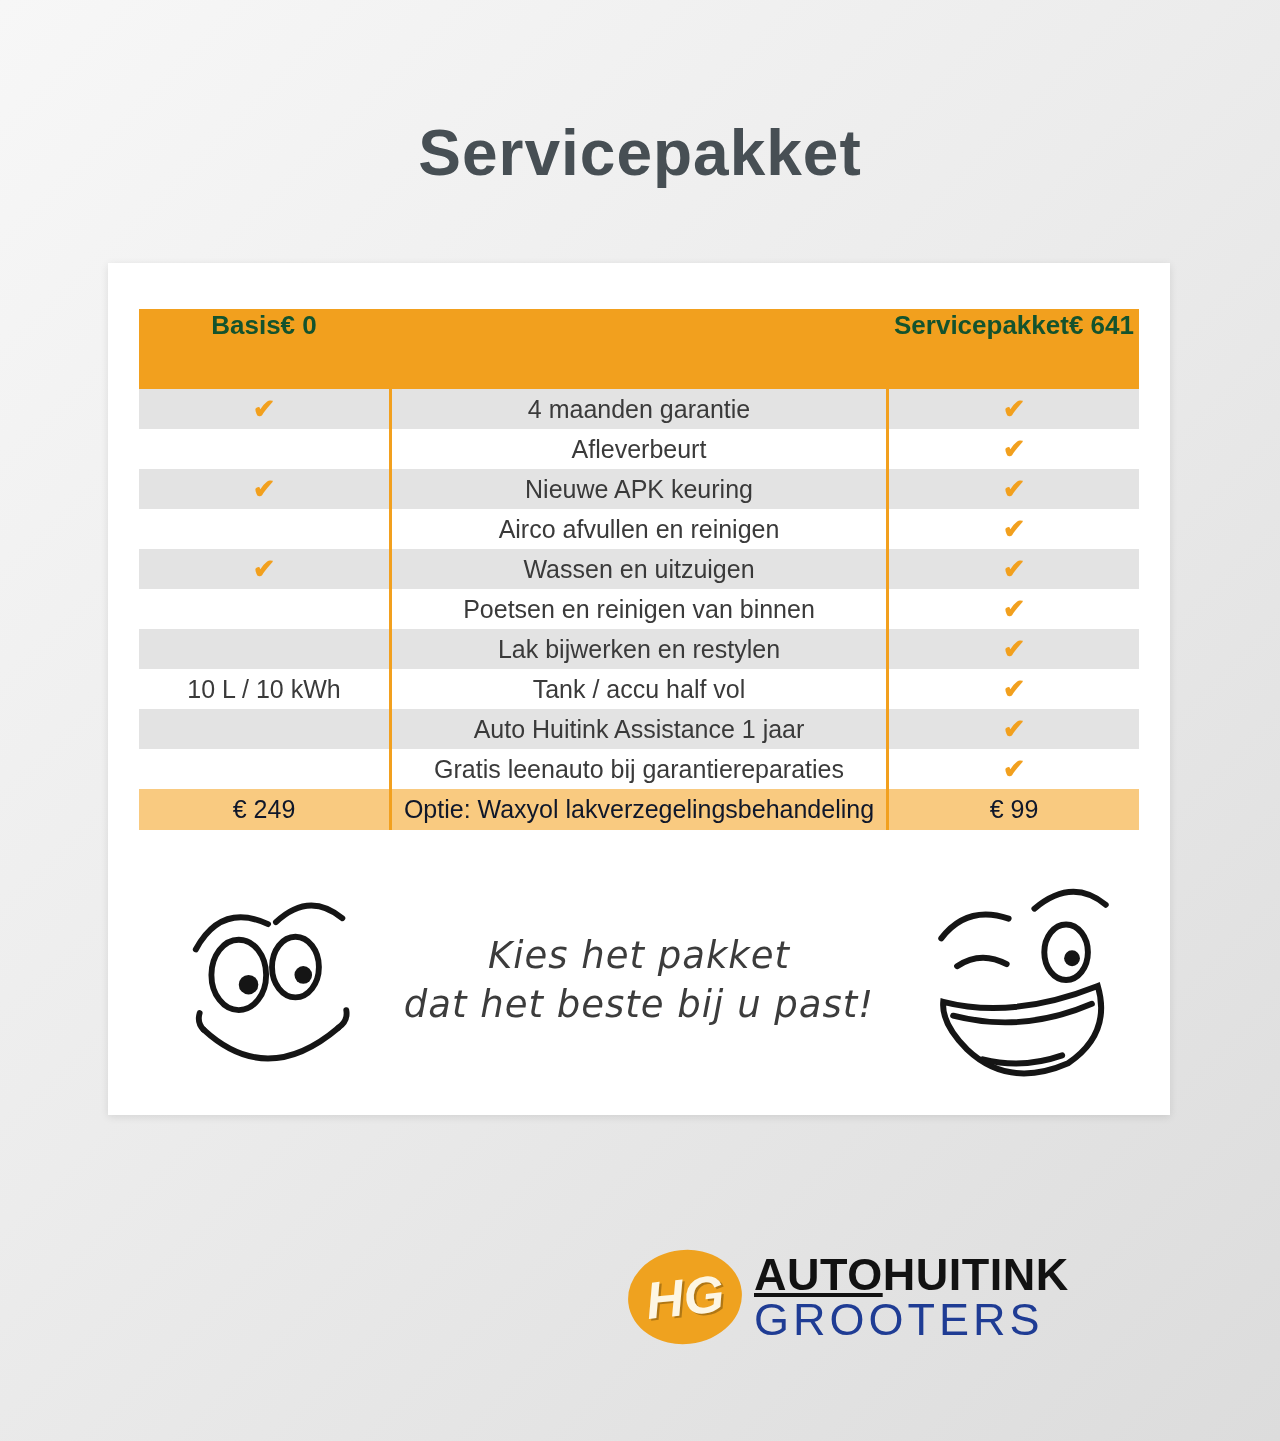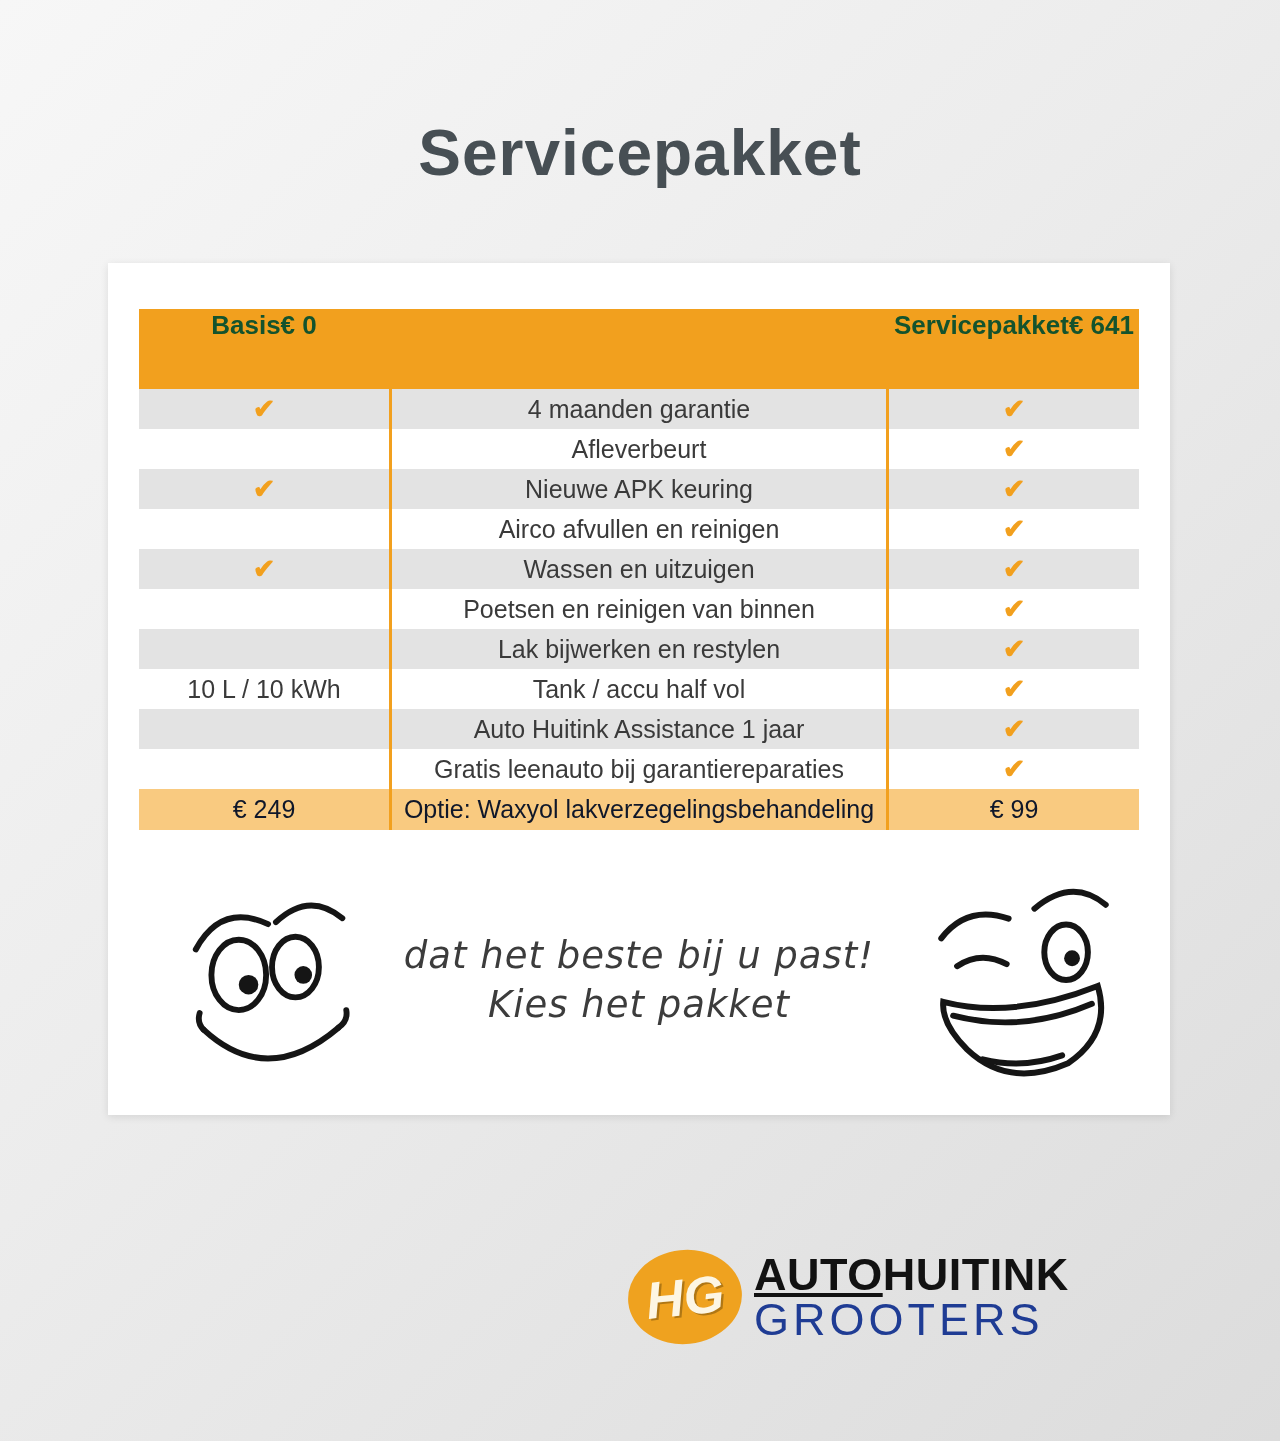--- a/index.html
+++ b/index.html
@@ -153,22 +153,22 @@
         <ellipse cx="124" cy="84" rx="24" ry="31"></ellipse>
         <path d="M30 148 Q95 208 168 146"></path>
         <path d="M168 146 Q178 139 176 128"></path>
         <path d="M30 148 Q23 141 26 131"></path>
       </g>
       <circle cx="76" cy="102" r="10" fill="#151515"></circle>
       <circle cx="132" cy="92" r="9" fill="#151515"></circle>
     </svg>
 
     <div class="tagline">
+      <div>Kies het pakket</div>
       <div>dat het beste bij u past!</div>
-      <div>Kies het pakket</div>
     </div>
 
     <svg class="face face-right" viewBox="0 0 200 220">
       <g fill="none" stroke="#151515" stroke-width="6" stroke-linecap="round">
         <path d="M18 64 Q44 30 86 44"></path>
         <path d="M112 34 Q150 2 184 30"></path>
         <path d="M34 92 Q58 76 84 90"></path>
         <ellipse cx="144" cy="78" rx="22" ry="28"></ellipse>
         <path d="M20 128 Q90 146 176 112 Q190 160 146 190 Q86 216 44 176 Q18 150 20 128 Z" fill="#ffffff"></path>
         <path d="M30 142 Q100 160 170 130"></path>

